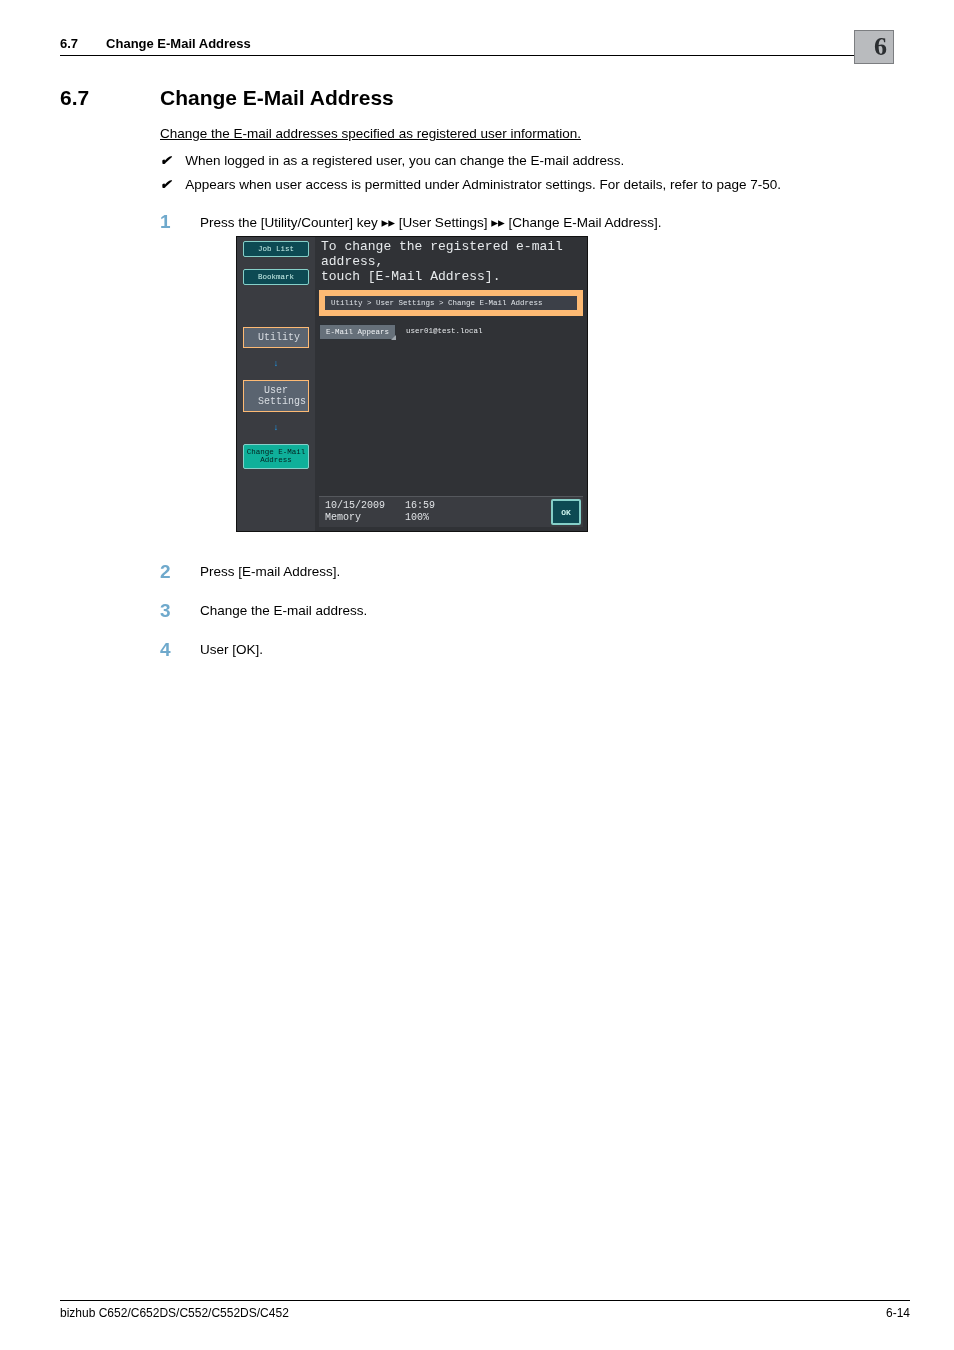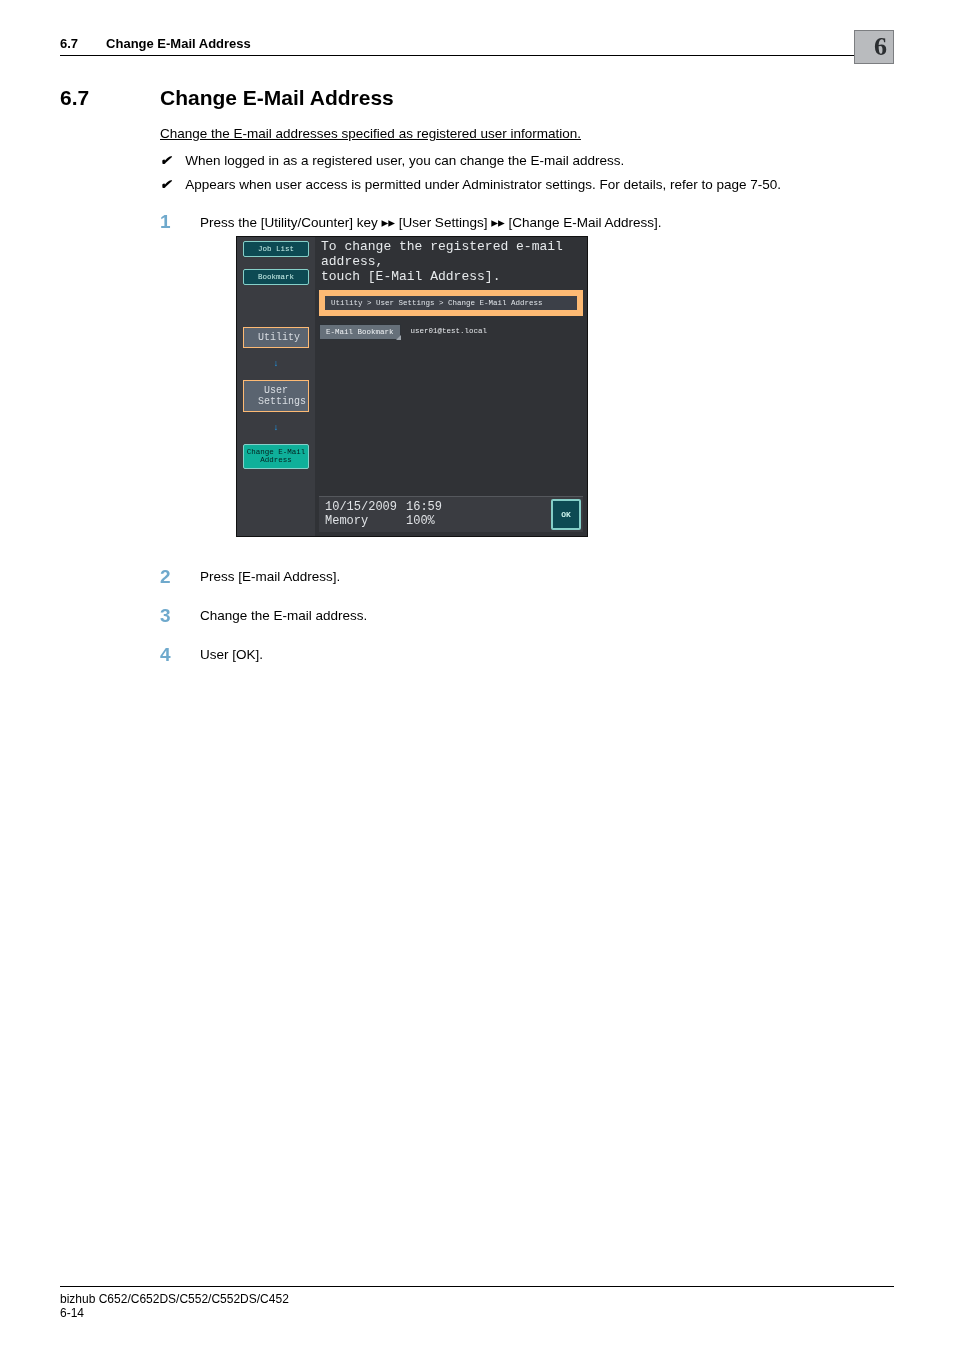--- a/index.html
+++ b/index.html
@@ -206,22 +206,22 @@
     display: flex;
     margin: 0 4px 4px 4px;
     background: #3a3c41;
     border-top: 1px solid #55585d;
     align-items: stretch;
   }
   .status-left {
     flex: 1;
     padding: 3px 6px;
     display: flex;
-    gap: 9px;
-    font-size: 12px;
+    gap: 20px;
+    font-size: 10px;
     color: #e0e3e6;
   }
   .status-col { display: flex; flex-direction: column; line-height: 1.2; }
   .ok-btn {
     background: #0d4a53;
     border: 2px solid #85cfc8;
     border-radius: 2px;
     color: #c8f0ea;
     width: 30px;
     text-align: center;
@@ -230,27 +230,26 @@
     align-items: center;
     justify-content: center;
     font-size: 8px;
     font-weight: bold;
   }
   .shot-left .spacer { flex: 1; }
   .footer {
     position: absolute;
     bottom: 30px;
     left: 60px;
-    right: 60px;
+    right: 44px;
     border-top: 1px solid #000;
     display: flex;
     justify-content: space-between;
     font-size: 12px;
     padding-top: 5px;
-    flex-direction: column;
   }
 </style>
 </head>
 <body>
 
 <div class="page">
   <div class="running-head">
     <span class="secnum">6.7</span>
     <span class="sectitle">Change E-Mail Address</span>
   </div>
@@ -296,21 +295,21 @@
                 <div class="tab-btn active" style="white-space:pre-line;line-height:1.1">Change E-Mail
 Address</div>
                 <div class="spacer"></div>
               </div>
               <div class="shot-right">
                 <div class="instr" style="white-space:pre-line">To change the registered e-mail address,
 touch [E-Mail Address].</div>
                 <div class="breadcrumb-bar">Utility &gt; User Settings &gt; Change E-Mail Address</div>
                 <div class="mid-area">
                   <div class="field-row">
-                    <div class="field-label">E-Mail Bookmark</div>
+                    <div class="field-label">E-Mail Appears</div>
                     <div class="field-value">user01@test.local</div>
                   </div>
                 </div>
                 <div class="status-row">
                   <div class="status-left">
                     <div class="status-col">
                       <span>10/15/2009</span>
                       <span>Memory</span>
                     </div>
                     <div class="status-col">

